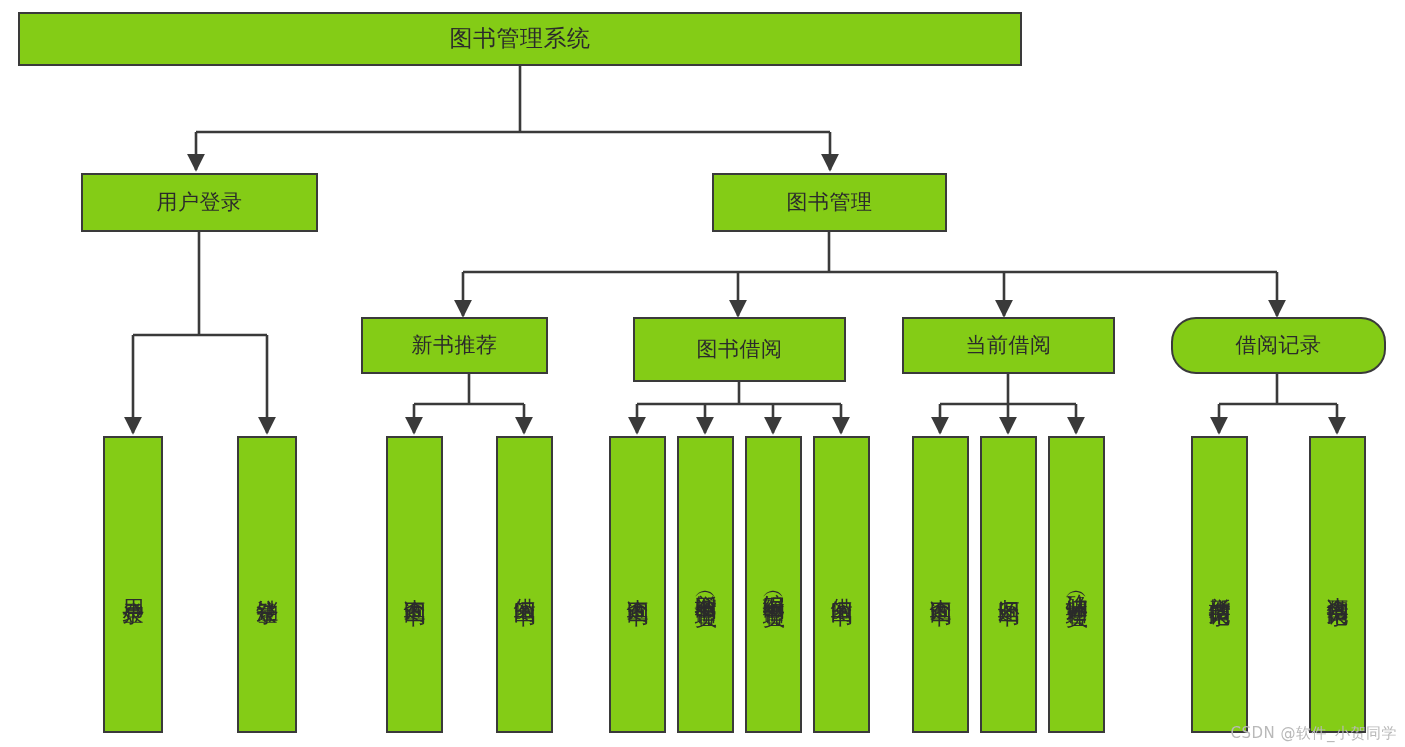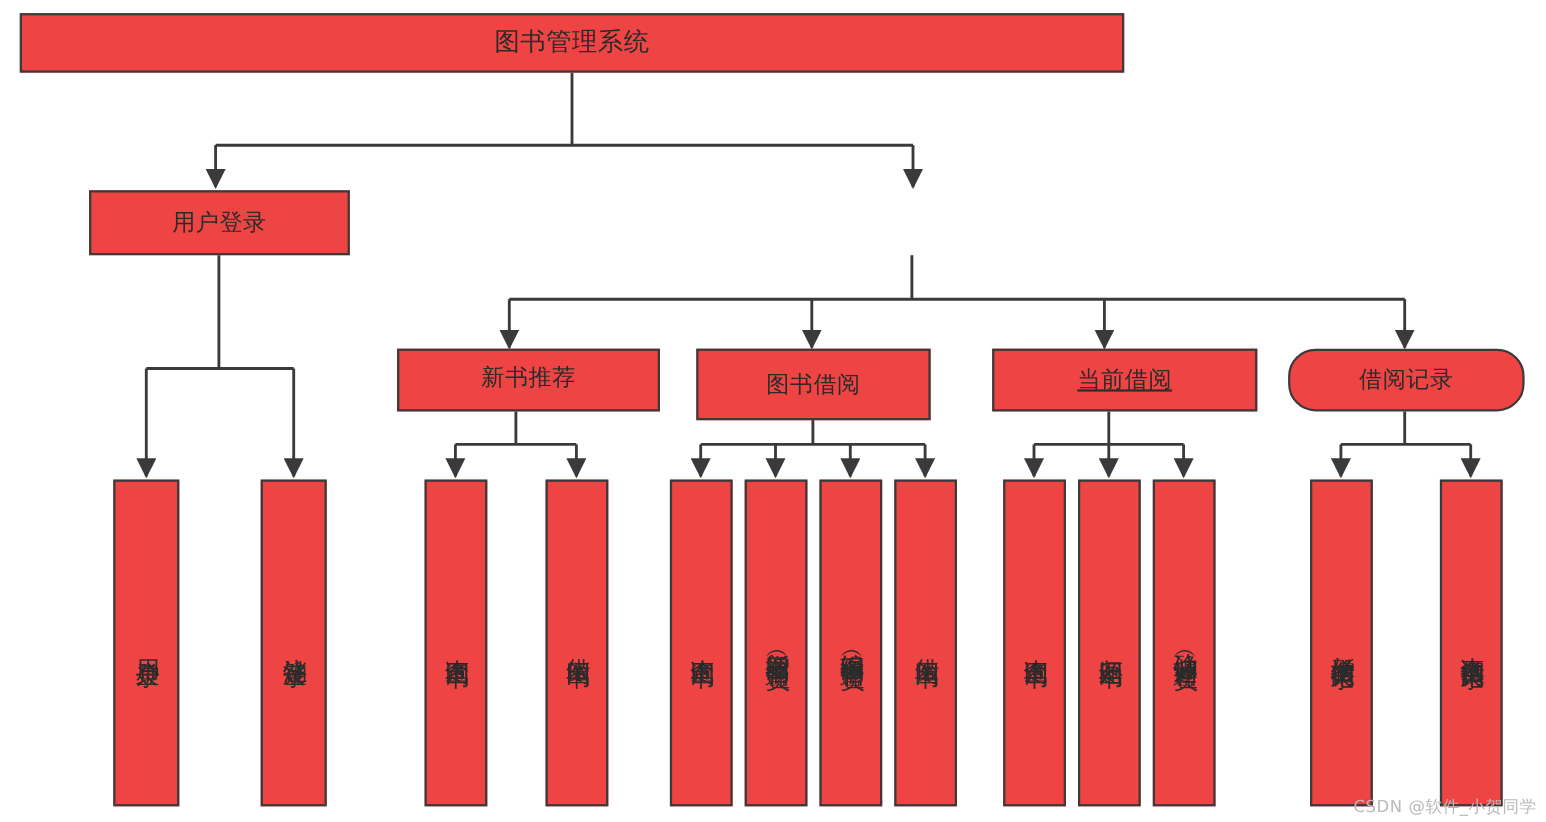--- a/index.html
+++ b/index.html
@@ -14,21 +14,21 @@
   #diagram{
     position:absolute;left:0;top:0;width:1405px;height:747px;
   }
   svg#wires{
     position:absolute;left:0;top:0;width:1405px;height:747px;
     pointer-events:none;
   }
   .node{
     position:absolute;
     box-sizing:border-box;
-    background:#ef4444;
+    background:#84cc16;
     border:2px solid #3a3a3a;
     display:flex;
     align-items:center;
     justify-content:center;
     color:#2b2b2b;
   }
   .node .lbl{
     display:block;
     line-height:1.12;
     letter-spacing:0.5px;
@@ -120,30 +120,33 @@
   </svg>
 
   <div class="node h root" style="left:18px;top:12px;width:1004px;height:54px;">
     <span class="lbl">图书管理系统</span>
   </div>
 
   <div class="node h" style="left:81px;top:173px;width:237px;height:59px;">
     <span class="lbl">用户登录</span>
   </div>
 
-
-  <div class="node h" style="left:361px;top:317px;width:239px;height:57px;font-family:Liberation Mono, monospace;">
+  <div class="node h" style="left:712px;top:173px;width:235px;height:59px;">
+    <span class="lbl">图书管理</span>
+  </div>
+
+  <div class="node h" style="left:361px;top:317px;width:187px;height:57px;">
     <span class="lbl">新书推荐</span>
   </div>
 
   <div class="node h" style="left:633px;top:317px;width:213px;height:65px;">
     <span class="lbl">图书借阅</span>
   </div>
 
-  <div class="node h" style="left:902px;top:317px;width:241px;height:57px;text-decoration:underline;">
+  <div class="node h" style="left:902px;top:317px;width:213px;height:57px;">
     <span class="lbl">当前借阅</span>
   </div>
 
   <div class="node h" style="left:1171px;top:317px;width:215px;height:57px;border-radius:25px;">
     <span class="lbl">借阅记录</span>
   </div>
 
   <div class="node v" style="left:103px;top:436px;width:60px;height:297px;">
     <span class="lbl">用户登录</span>
   </div>

